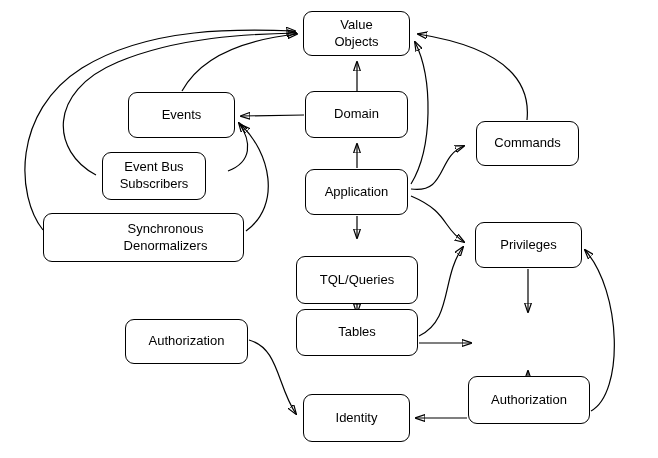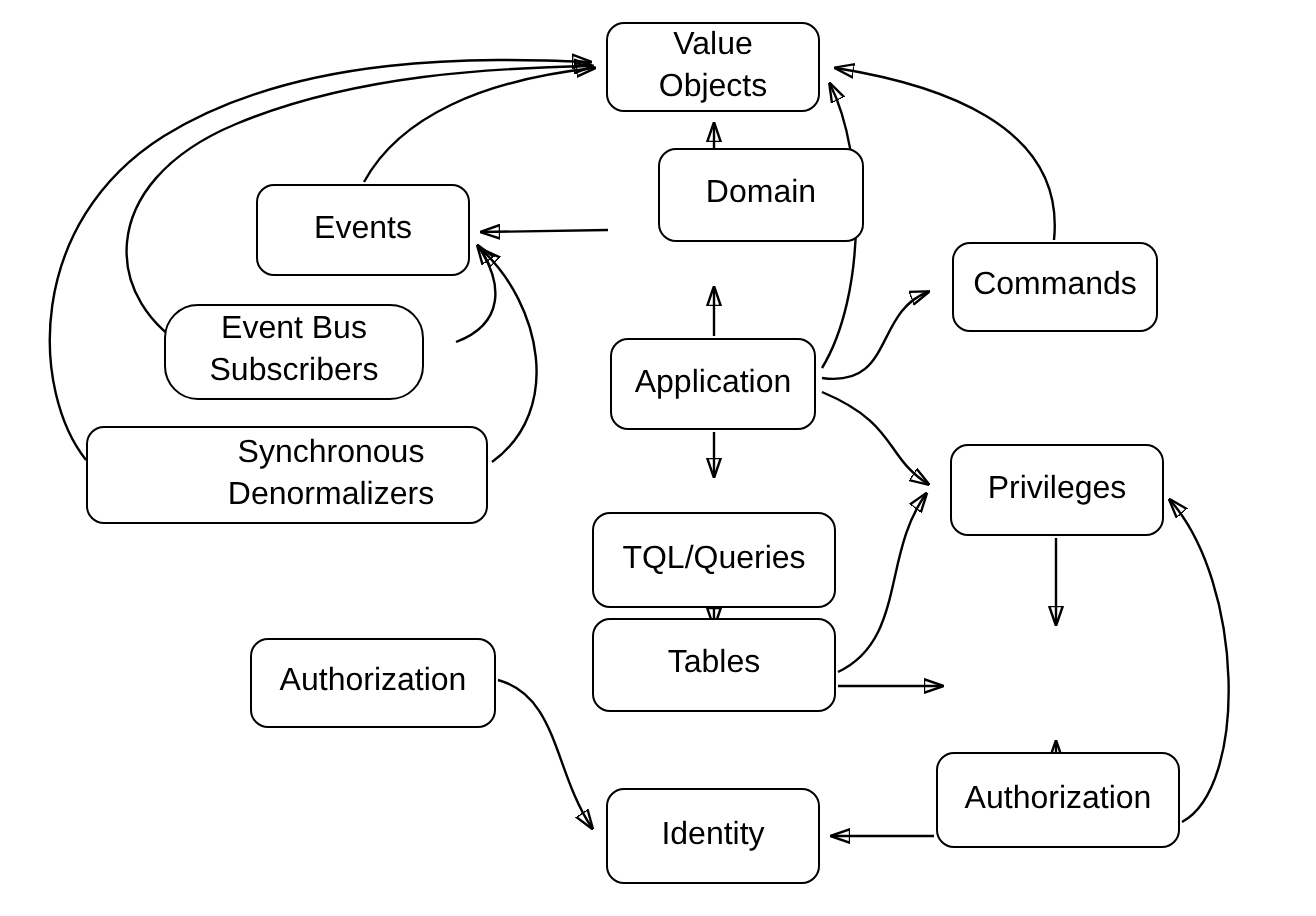--- a/index.html
+++ b/index.html
@@ -30,21 +30,21 @@
   .node {
     position: absolute;
     box-sizing: border-box;
     background: #ffffff;
     border: 1.5px solid #000000;
     border-radius: 9px;
     display: flex;
     align-items: center;
     justify-content: center;
     text-align: center;
-    font-size: 16px;
+    font-size: 13px;
     line-height: 1.3;
     color: #000000;
   }
   .node-label {
     white-space: pre-line;
     padding: 2px 4px;
   }
 </style>
 </head>
 <body>
@@ -81,29 +81,29 @@
       </g>
   </svg>
 
 <div class="node" style="left: 303px; top: 11px; width: 107px; height: 45px;">
       <span class="node-label">Value
 Objects</span>
     </div>
     <div class="node" style="left: 128px; top: 92px; width: 107px; height: 46px; text-align: center;">
       <span class="node-label">Events</span>
     </div>
-    <div class="node" style="left: 82px; top: 152px; width: 130px; height: 48px; border-radius: 17px;">
+    <div class="node" style="left: 102px; top: 152px; width: 104px; height: 48px;">
       <span class="node-label">Event Bus
 Subscribers</span>
     </div>
     <div class="node" style="left: 43px; top: 213px; width: 201px; height: 49px; padding-left: 44px;">
       <span class="node-label">Synchronous
 Denormalizers</span>
     </div>
-    <div class="node" style="left: 305px; top: 74px; width: 103px; height: 47px; margin-left: 24px;">
+    <div class="node" style="left: 305px; top: 91px; width: 103px; height: 47px;">
       <span class="node-label">Domain</span>
     </div>
     <div class="node" style="left: 305px; top: 169px; width: 103px; height: 46px;">
       <span class="node-label">Application</span>
     </div>
     <div class="node" style="left: 476px; top: 121px; width: 103px; height: 45px;">
       <span class="node-label">Commands</span>
     </div>
     <div class="node" style="left: 296px; top: 256px; width: 122px; height: 48px;">
       <span class="node-label">TQL/Queries</span>

